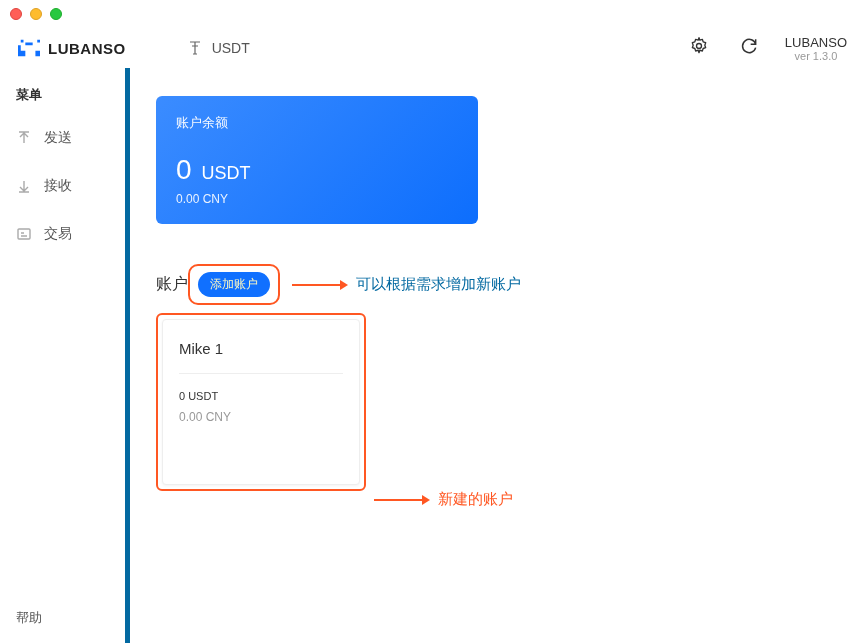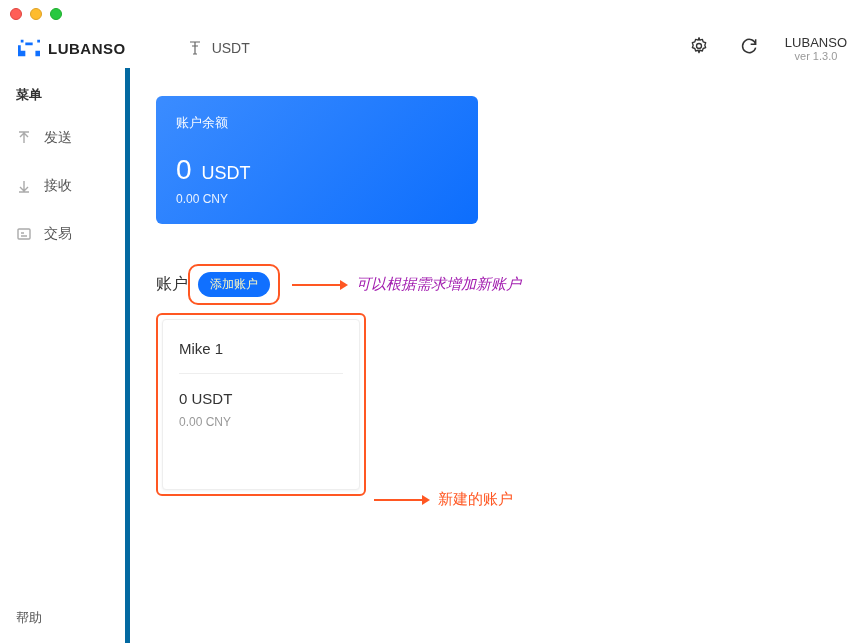--- a/index.html
+++ b/index.html
@@ -35,28 +35,28 @@
     .balance-card { width: 322px; height: 128px; background: linear-gradient(135deg, #3b8cff 0%, #0d6efd 100%); border-radius: 6px; padding: 18px 20px; color: #fff; }
     .bc-title { font-size: 13px; opacity: 0.95; }
     .bc-amount { margin-top: 22px; font-size: 28px; font-weight: 400; display: flex; align-items: baseline; gap: 10px; }
     .bc-amount .unit { font-size: 18px; }
     .bc-sub { margin-top: 6px; font-size: 12px; opacity: 0.9; }
 
     .section-row { display: flex; align-items: center; margin-top: 40px; gap: 0; }
     .section-label { font-size: 16px; color: #333; }
     .add-account-wrap { position: relative; border: 2.5px solid #ff5722; border-radius: 10px; padding: 6px 8px; }
     .add-account-btn { background: #1070ff; color: #fef9c3; font-size: 12px; border: none; border-radius: 14px; padding: 4px 12px; cursor: pointer; }
-    .annot { color: #a21caf; font-size: 15px; display: flex; align-items: center; font-style: italic; }
+    .annot { color: #0369a1; font-size: 15px; display: flex; align-items: center; }
     .arrow { display: inline-flex; align-items: center; margin: 0 8px 0 12px; }
 
     .account-card-wrap { margin-top: 8px; border: 2.5px solid #ff5722; border-radius: 6px; width: 210px; padding: 4px; position: relative; }
     .account-card { background: #fff; border: 1px solid #eee; border-radius: 4px; padding: 20px 16px; box-shadow: 0 1px 3px rgba(0,0,0,0.05); }
     .ac-name { font-size: 15px; color: #333; }
     .ac-divider { height: 1px; background: #eee; margin: 16px 0; }
-    .ac-balance { font-size: 15px; color: #333; }
+    .ac-balance { font-size: 11px; color: #333; }
     .ac-sub { font-size: 12px; color: #999; margin-top: 8px; }
     .annot2 { position: absolute; left: 362px; top: 490px; color: #ff5722; font-size: 15px; display: flex; align-items: center; }
   </style>
 </head>
 <body>
 
 <div class="titlebar">
   <div class="tb-dot tb-red"></div>
   <div class="tb-dot tb-yel"></div>
   <div class="tb-dot tb-grn"></div>

